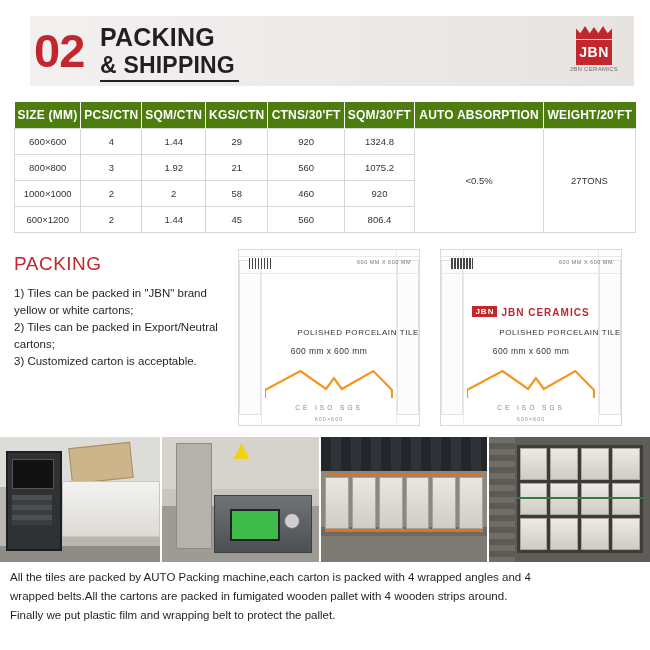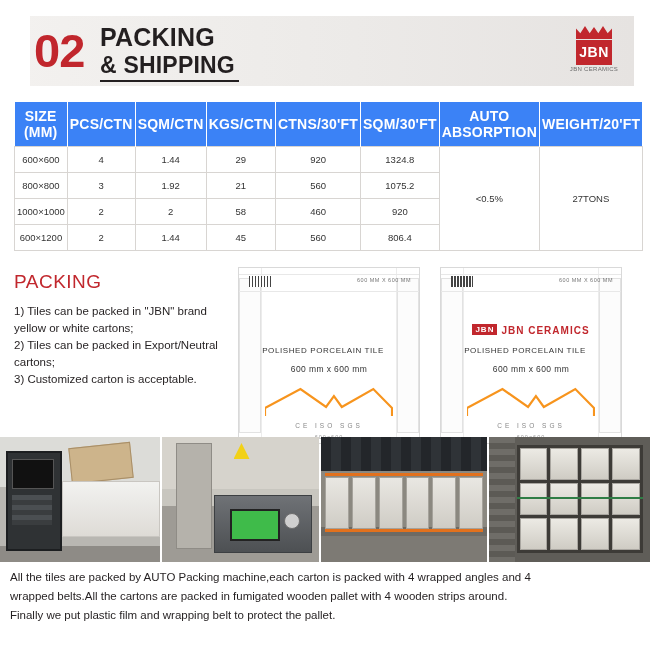--- a/index.html
+++ b/index.html
@@ -100,23 +100,23 @@
   
   .table-wrap {
     margin: 16px 14px 0 14px;
   }
   table.spec {
     width: 622px;
     border-collapse: collapse;
     font-size: 9.5px;
   }
   table.spec th {
-    background: #3b82f6;
+    background: #4d7c0f;
     color: #ffffff;
-    font-size: 14px;
+    font-size: 12px;
     font-weight: bold;
     padding: 6px 2px;
     text-align: center;
     border-right: 1px solid #ffffff;
     letter-spacing: 0.2px;
   }
   table.spec th:last-child { border-right: none; }
   table.spec td {
     border: 1px solid #d8d5d2;
     text-align: center;
@@ -210,22 +210,22 @@
     display: inline-block;
     background: #c1272d;
     color: #fff;
     font-size: 8px;
     padding: 1px 3px;
     margin-right: 4px;
     vertical-align: 2px;
   }
   .carton .l1 {
     position: absolute;
-    left: 0; right: 12px; top: 78px;
-    text-align: center;
+    left: 0; right: 0; top: 78px;
+    text-align: right;
     font-size: 8px;
     color: #333;
     letter-spacing: 0.6px;
   }
   .carton .l2 {
     position: absolute;
     left: 0; right: 0; top: 96px;
     text-align: center;
     font-size: 8.5px;
     color: #333;

